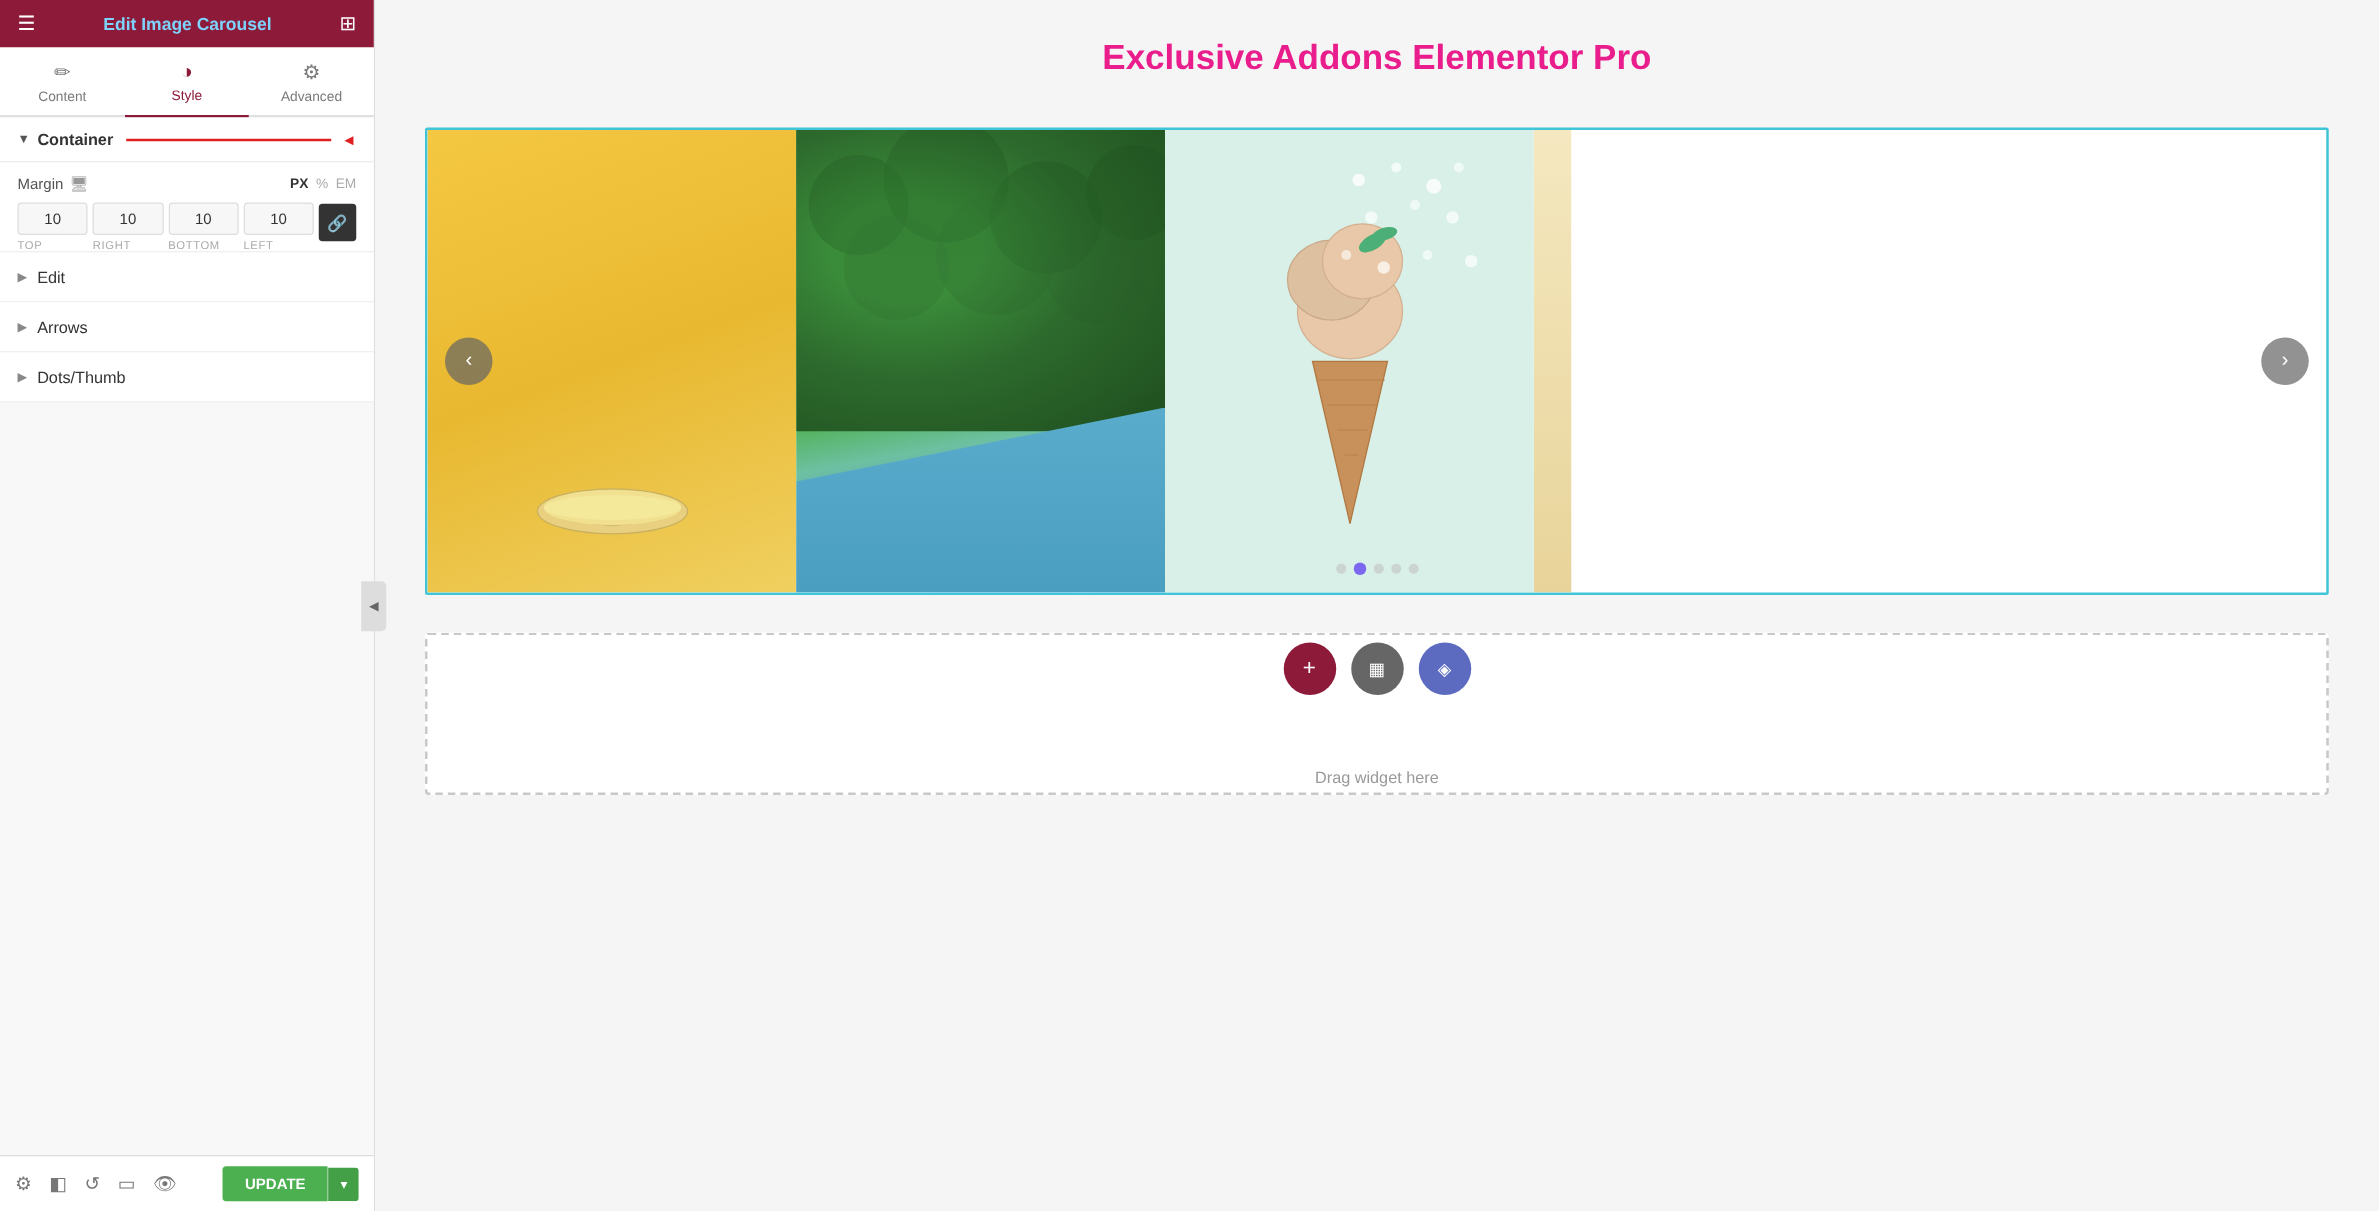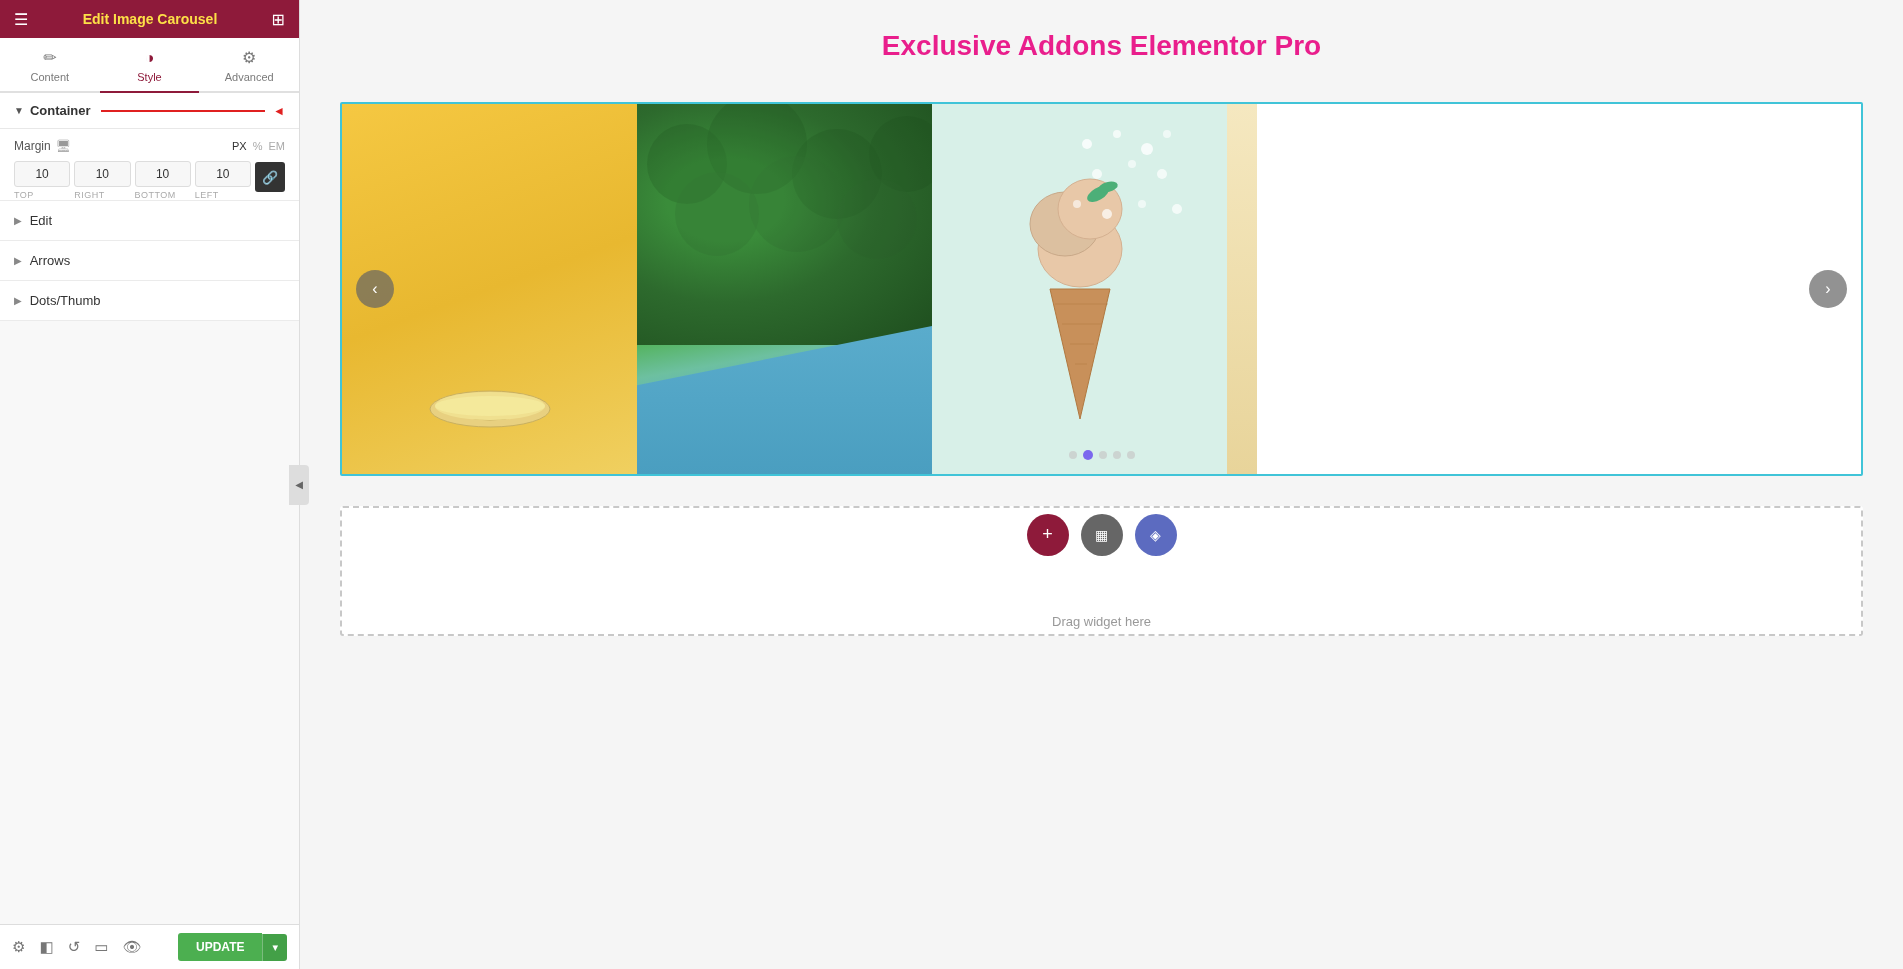--- a/index.html
+++ b/index.html
@@ -24,21 +24,21 @@
       display: flex;
       align-items: center;
       justify-content: space-between;
       padding: 0 14px;
       height: 38px;
       flex-shrink: 0;
     }
     .sidebar-header-title {
       font-size: 14px;
       font-weight: 600;
-      color: #fde047;
+      color: #7dd3fc;
     }
     .hamburger-icon, .grid-icon {
       color: #fff;
       font-size: 16px;
       cursor: pointer;
     }
 
     
     .sidebar-tabs {
       display: flex;
@@ -124,21 +124,21 @@
       gap: 5px;
     }
     .margin-units {
       display: flex;
       gap: 6px;
       font-size: 11px;
       color: #aaa;
     }
     .margin-units span.active-unit {
       color: #333;
-      font-weight: normal;
+      font-weight: bold;
       margin-left: 28px;
     }
     .margin-inputs {
       display: flex;
       align-items: center;
       gap: 4px;
     }
     .margin-input-group {
       display: flex;
       flex-direction: column;

